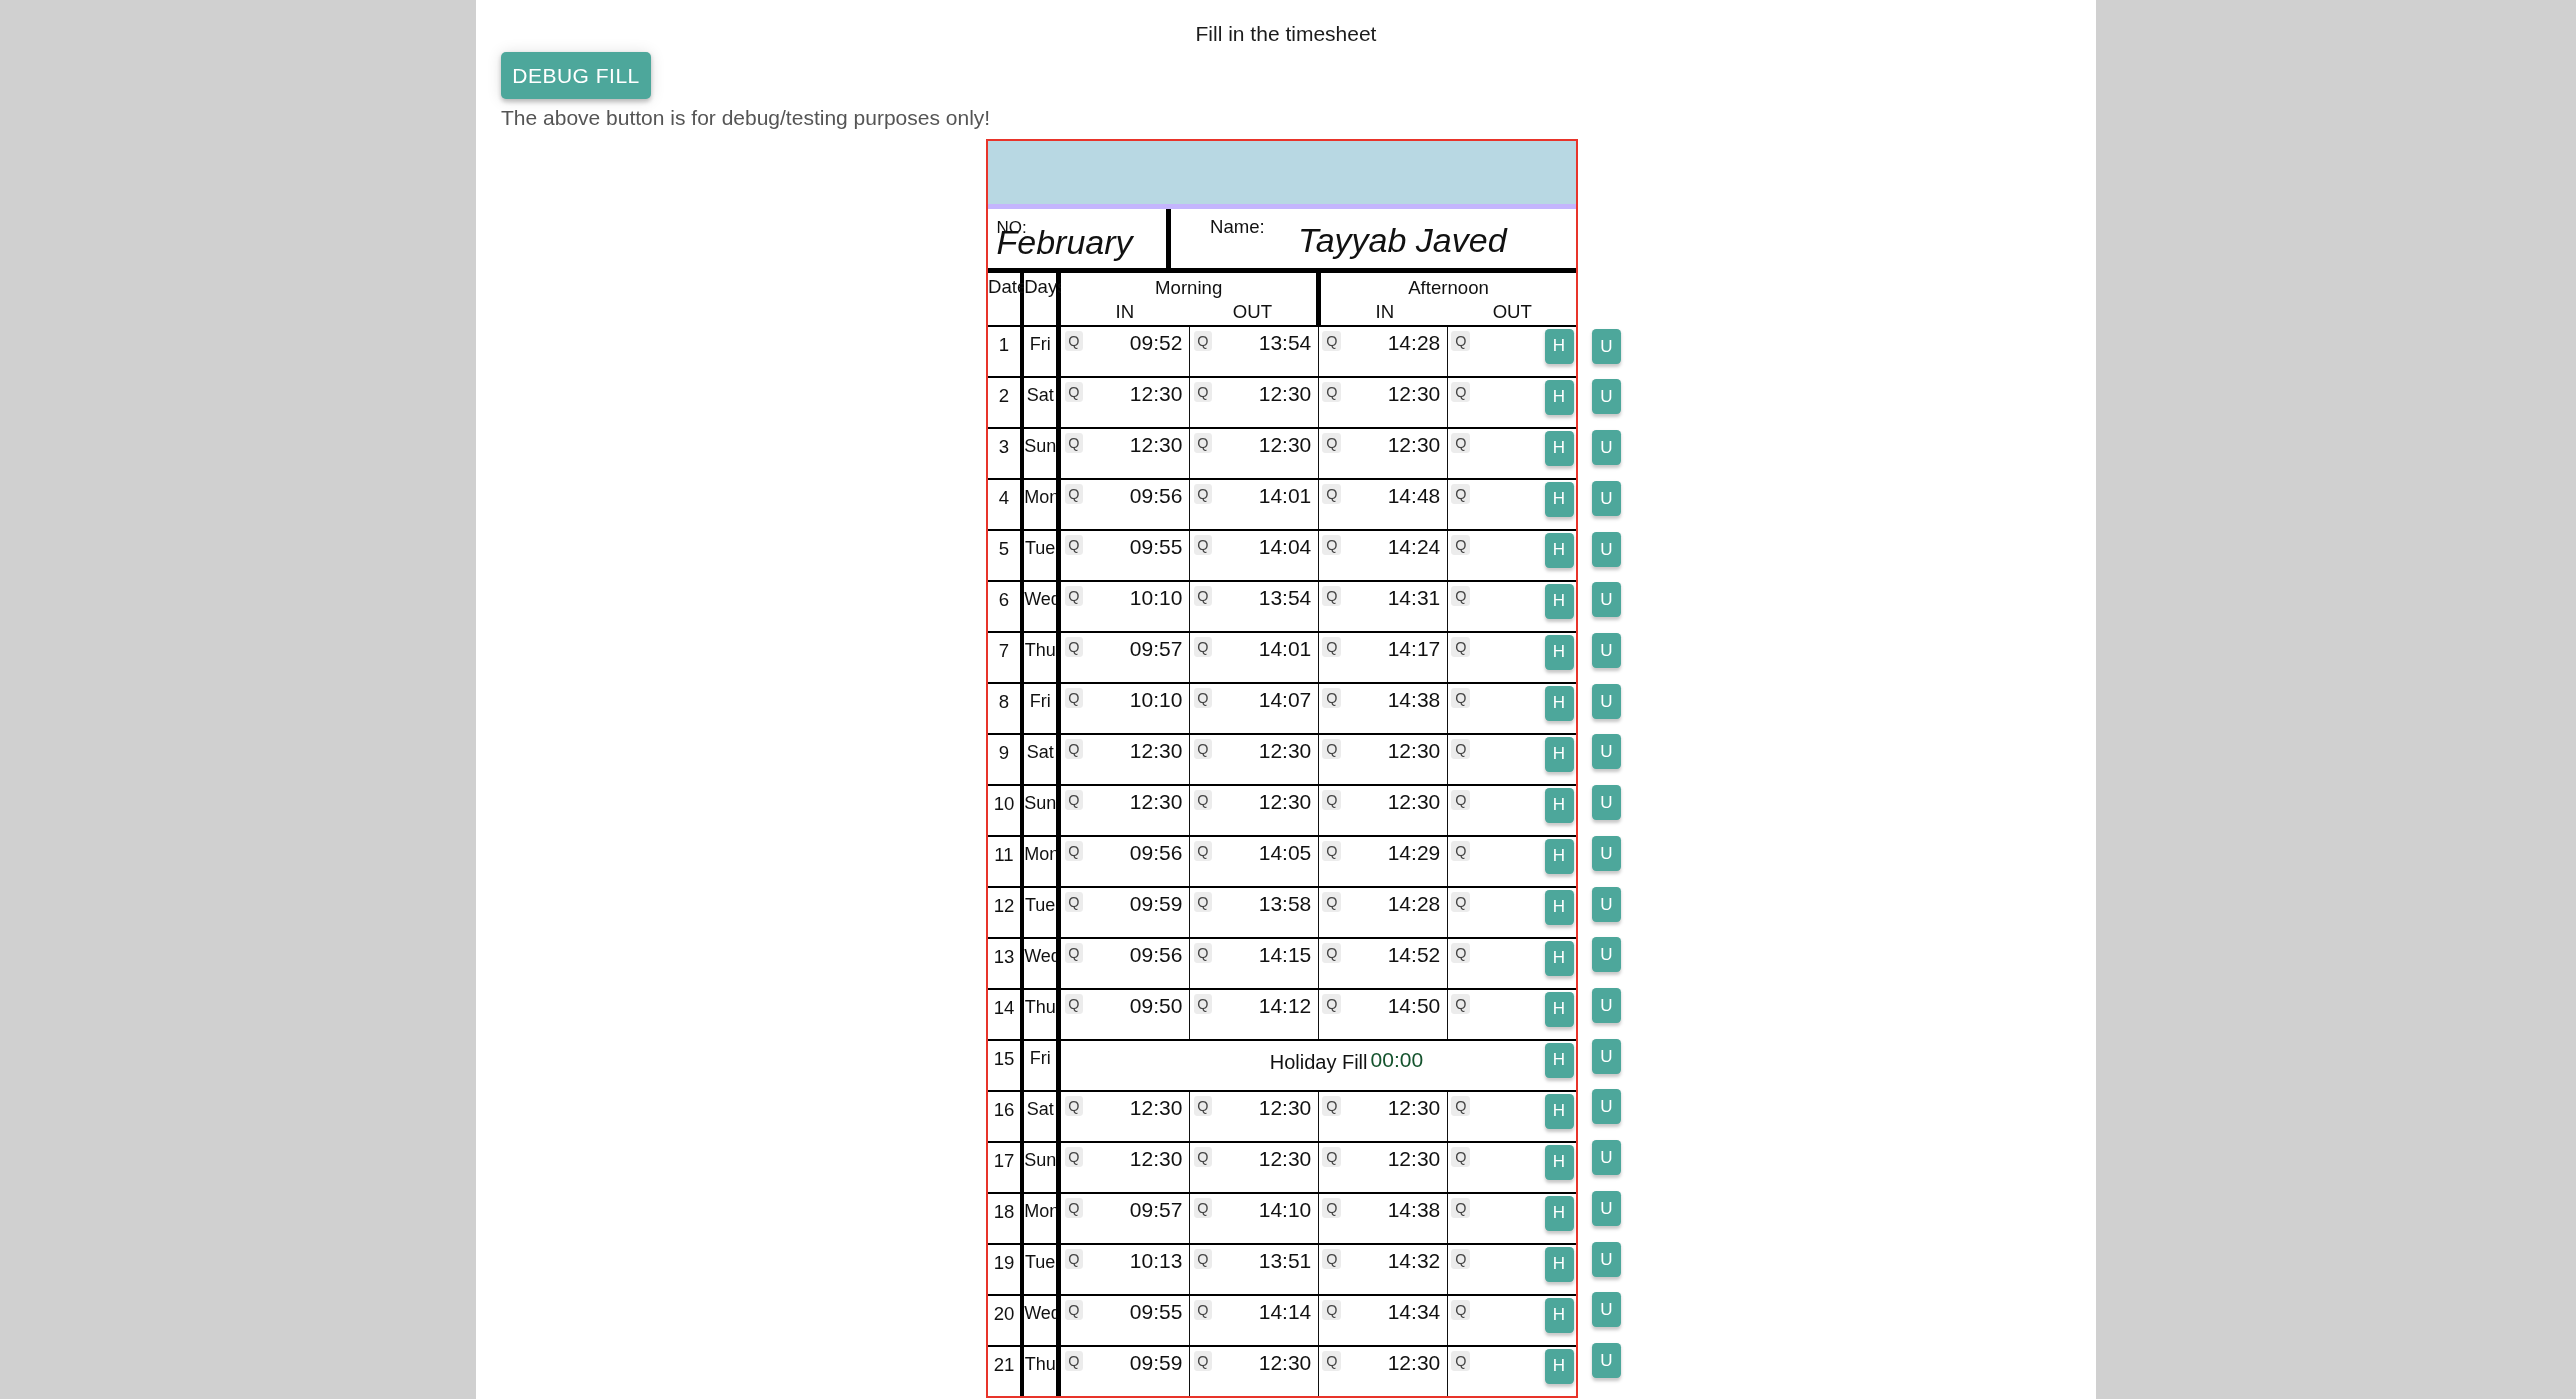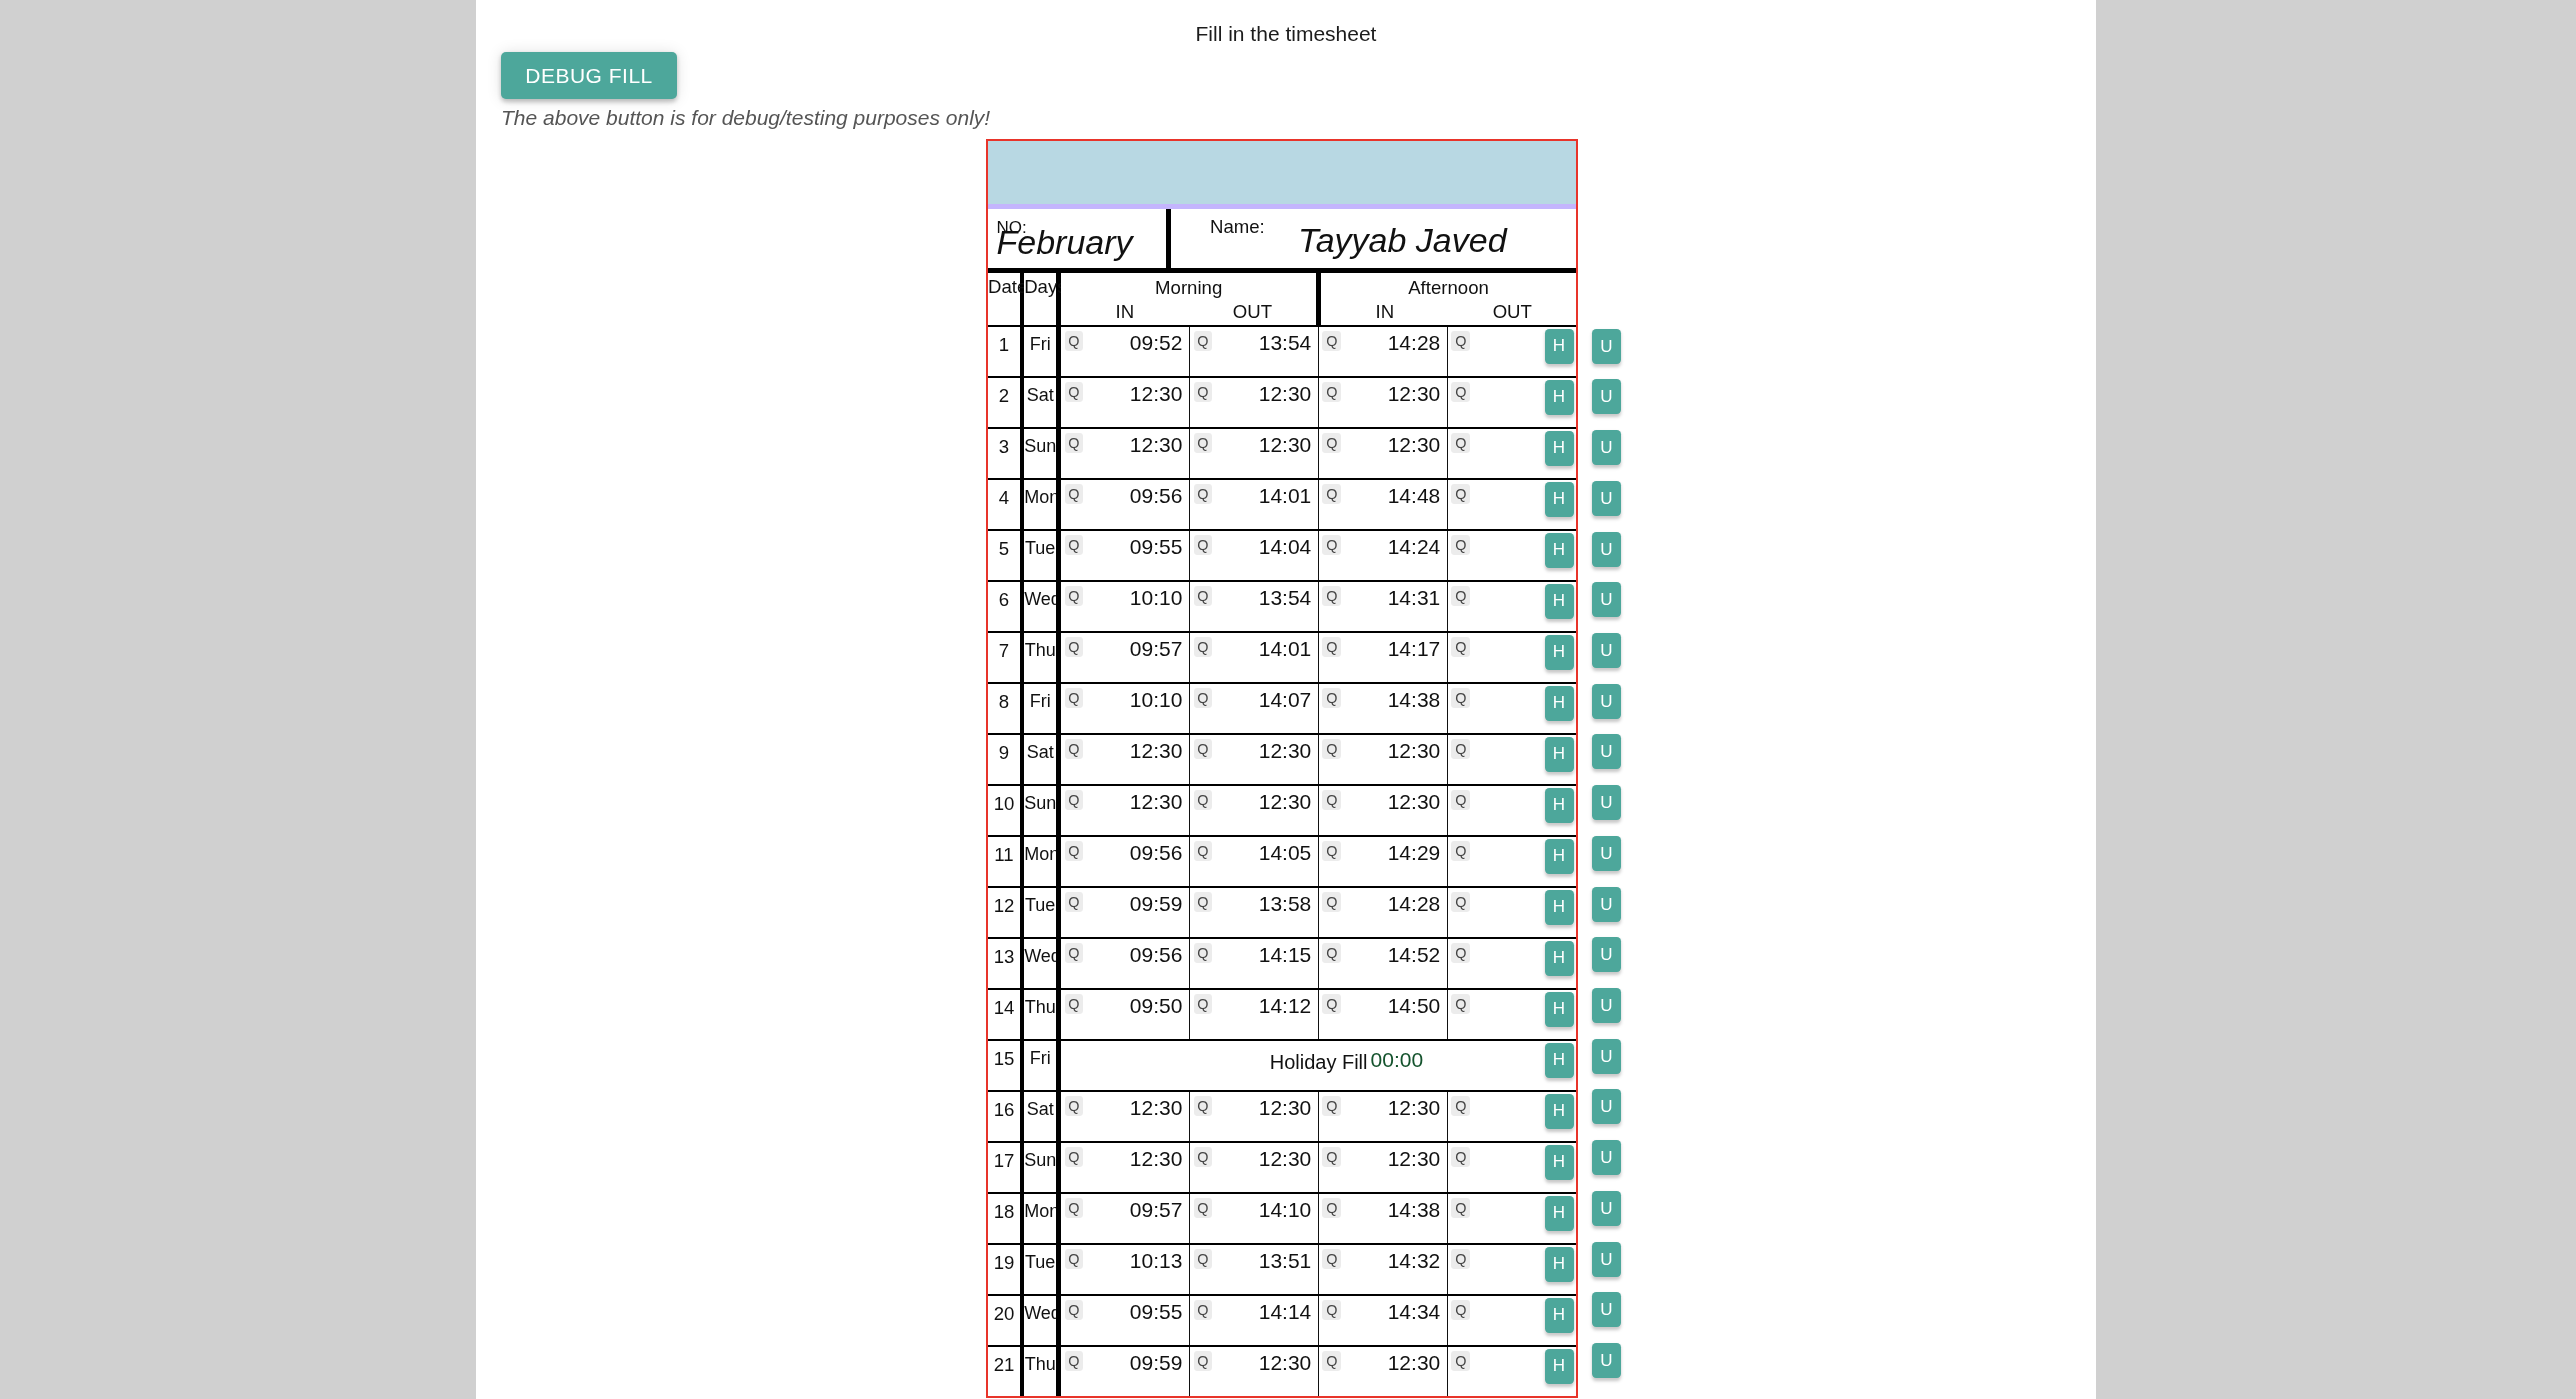--- a/index.html
+++ b/index.html
@@ -31,21 +31,21 @@
     text-align: center;
     font-size: 21px;
     color: #1c1c1c;
     font-family: "Liberation Sans", sans-serif;
   }
 
   .debug-btn {
     position: absolute;
     left: 25px;
     top: 52px;
-    width: 176px;
+    width: 150px;
     height: 47px;
     background: #4da79b;
     color: #ffffff;
     border: none;
     border-radius: 5px;
     font-size: 21px;
     letter-spacing: 0.5px;
     font-family: "Liberation Sans", sans-serif;
     box-shadow: 0 2.5px 4.2px rgba(0,0,0,0.22), 0 0.8px 15px rgba(0,0,0,0.12);
     cursor: pointer;
@@ -53,21 +53,20 @@
   }
 
   .debug-note {
     position: absolute;
     left: 25px;
     top: 106px;
     font-size: 21px;
     color: #555555;
     white-space: nowrap;
     font-family: "Liberation Sans", sans-serif;
-    font-style: italic;
   }
 
   
   #sheet {
     position: absolute;
     left: 510px;
     top: 139px;
     width: 592px;
     border: 2.5px solid #e8342a;
     box-sizing: border-box;

